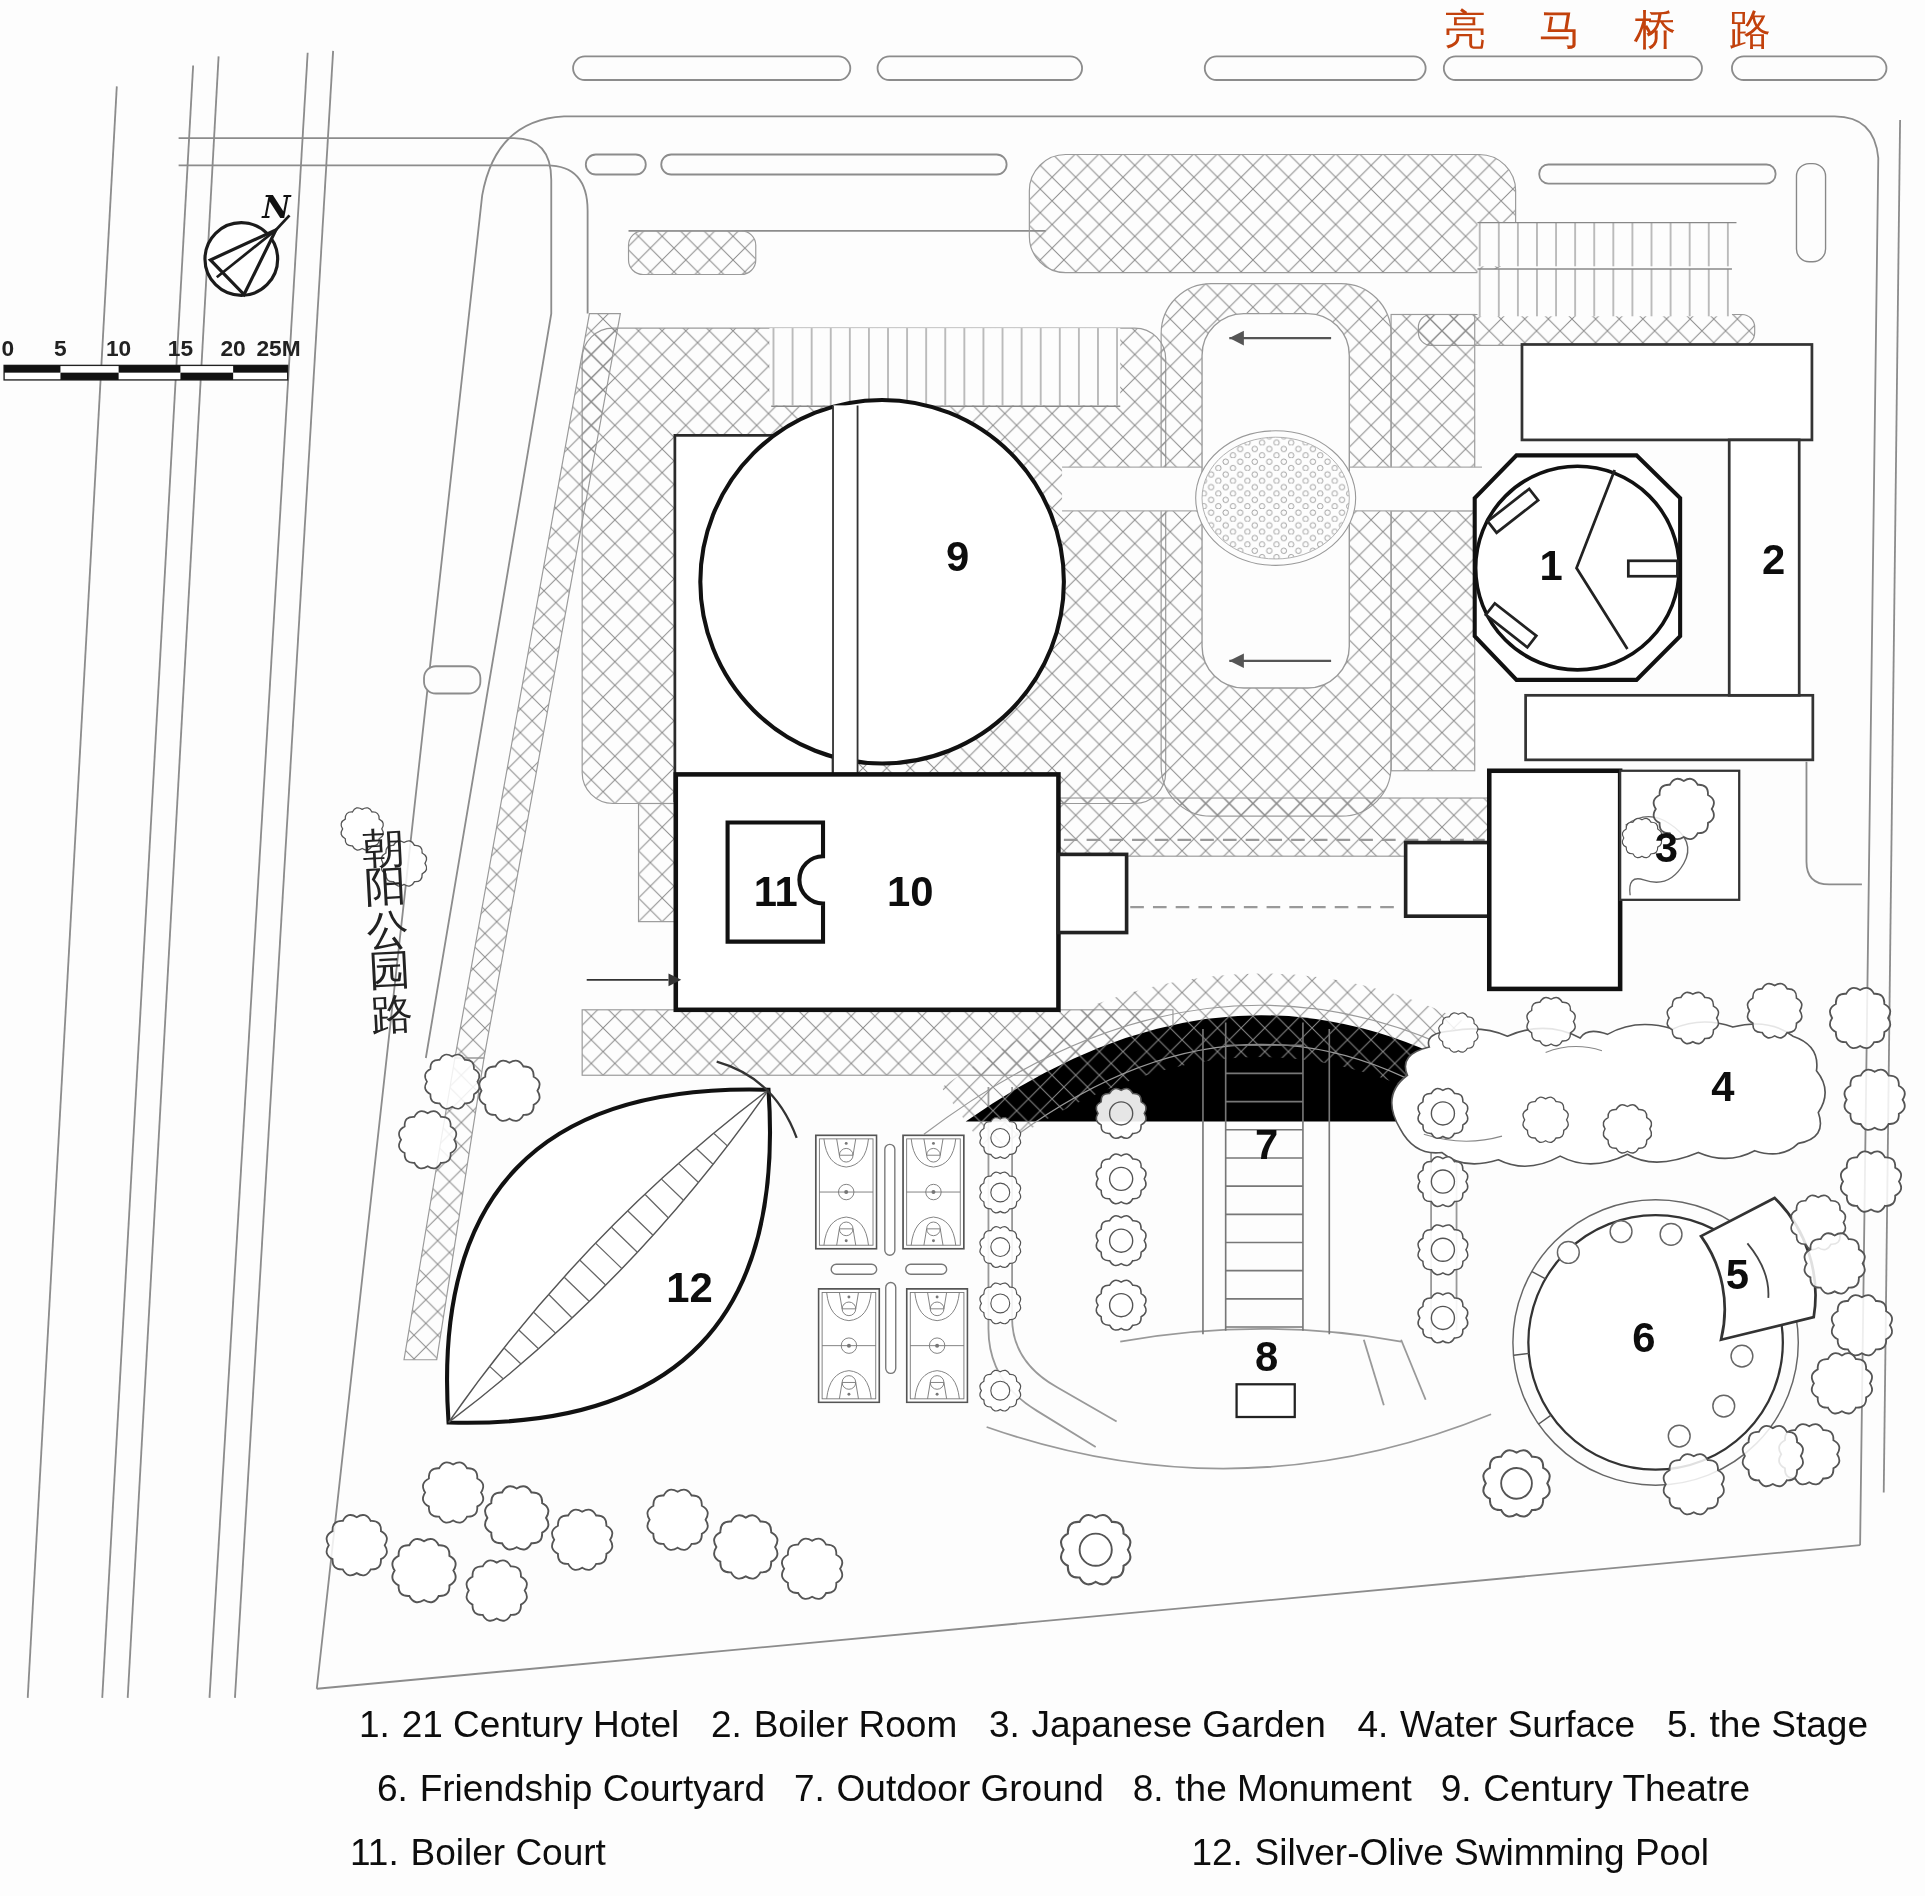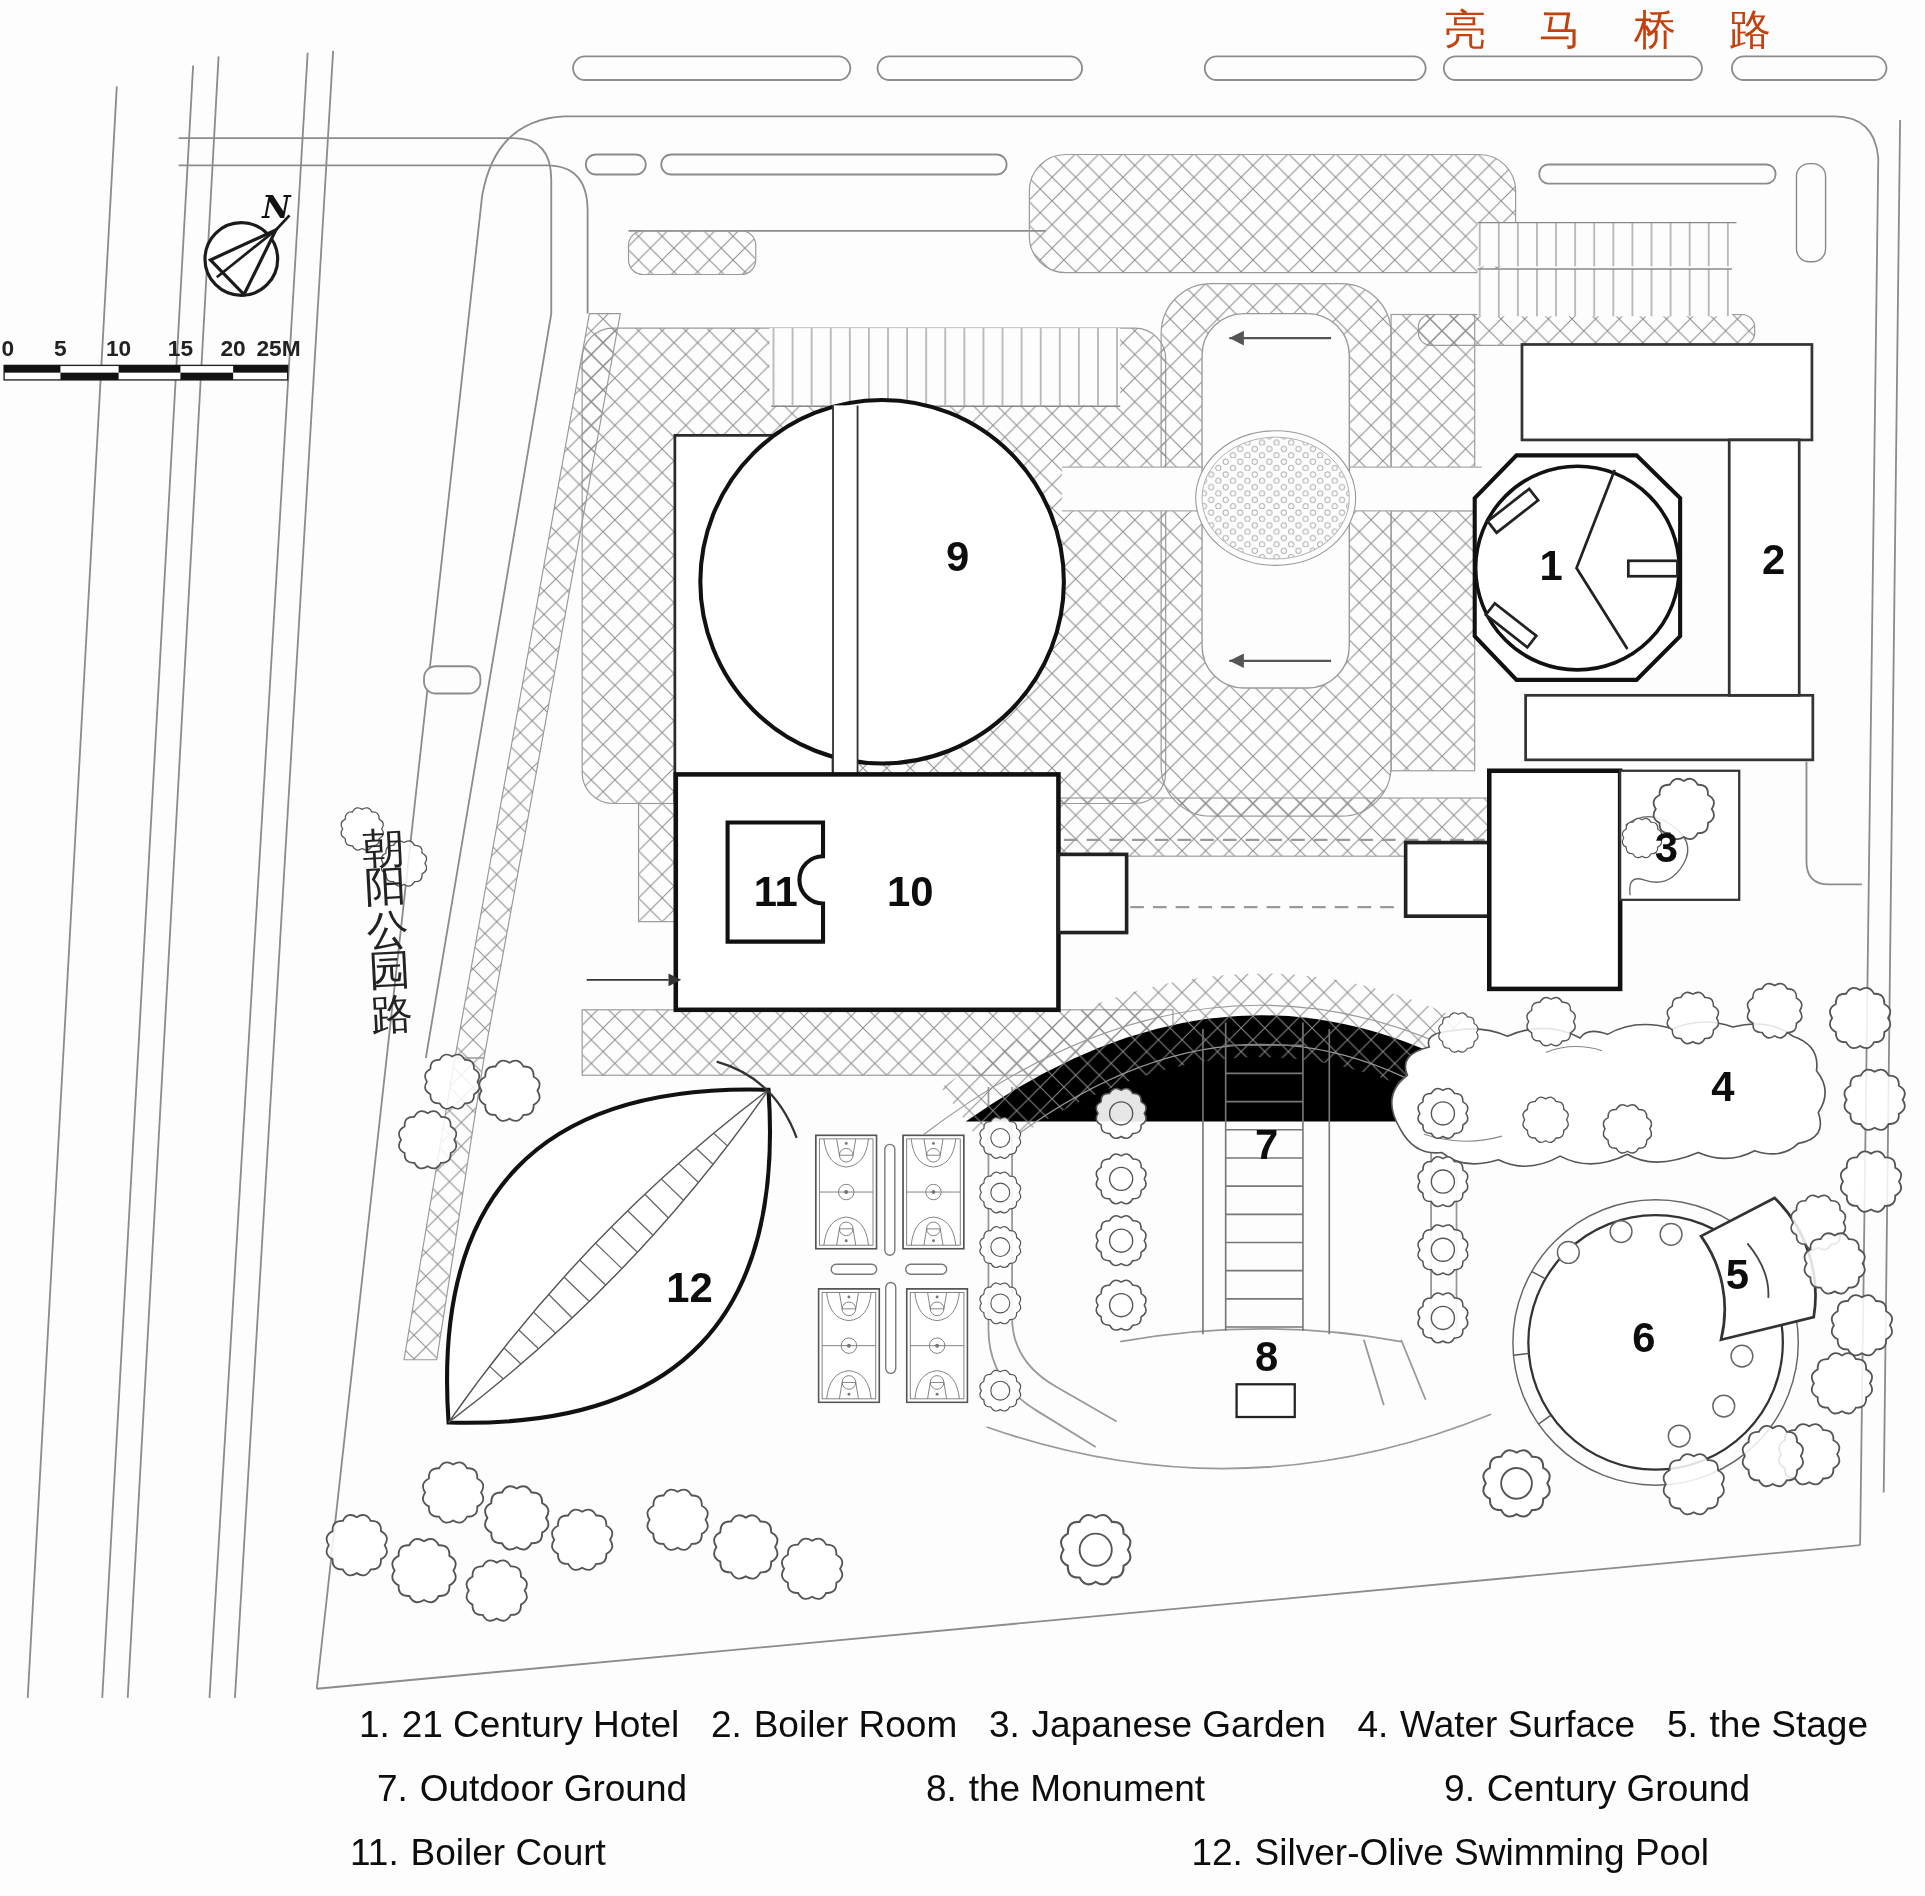--- a/index.html
+++ b/index.html
@@ -351,23 +351,24 @@
 
 <div class="legend">
   <div class="lrow" style="margin-left:359px;width:1509px">
     <span class="litem"><span class="ln">1.</span><span>21 Century Hotel</span></span>
     <span class="litem"><span class="ln">2.</span><span>Boiler Room</span></span>
     <span class="litem"><span class="ln">3.</span><span>Japanese Garden</span></span>
     <span class="litem"><span class="ln">4.</span><span>Water Surface</span></span>
     <span class="litem"><span class="ln">5.</span><span>the Stage</span></span>
   </div>
   <div class="lrow" style="margin-left:377px;width:1373px">
+    <span class="litem"><span class="ln">6.</span><span>Friendship Courtyard</span></span>
     <span class="litem"><span class="ln">7.</span><span>Outdoor Ground</span></span>
     <span class="litem"><span class="ln">8.</span><span>the Monument</span></span>
-    <span class="litem"><span class="ln">9.</span><span>Century Ground</span></span>
+    <span class="litem"><span class="ln">9.</span><span>Century Theatre</span></span>
   </div>
   <div class="lrow" style="margin-left:350px;width:1359px">
     <span class="litem"><span class="ln">11.</span><span>Boiler Court</span></span>
     <span class="litem"><span class="ln">12.</span><span>Silver-Olive Swimming Pool</span></span>
   </div>
 </div>
 
 </div>
 
 

